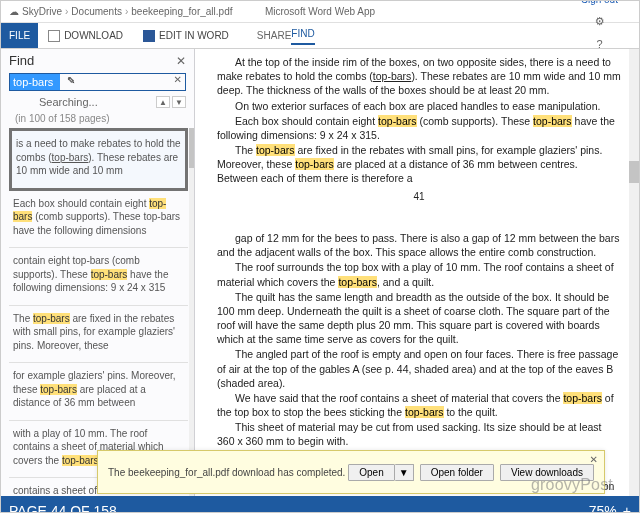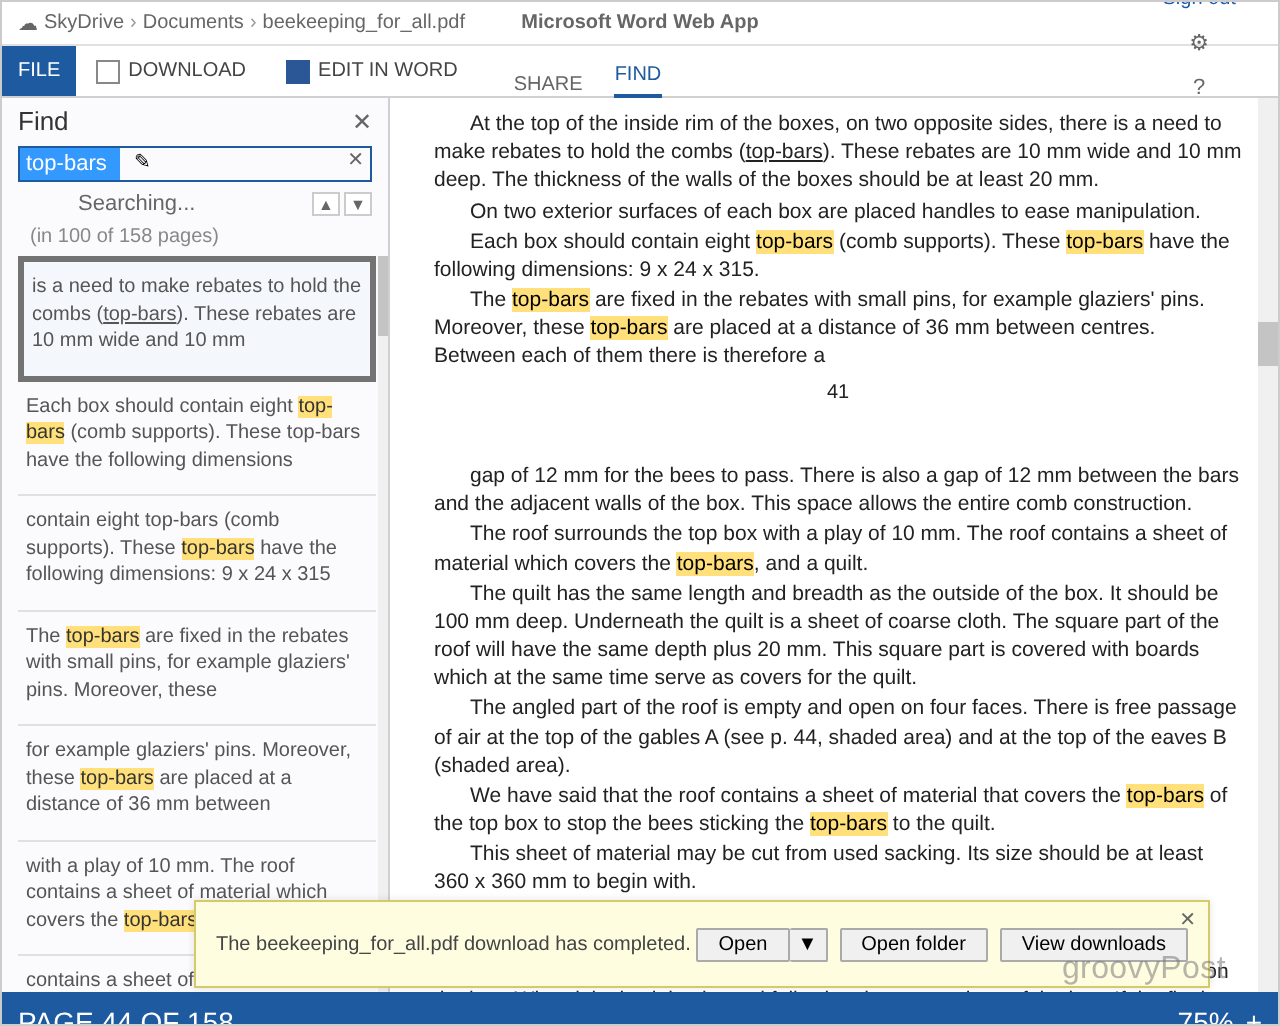--- a/index.html
+++ b/index.html
@@ -1,29 +1,29 @@
 <!DOCTYPE html>
 <html><head>
 <meta charset="utf-8">
 <style>
 * { box-sizing: border-box; margin: 0; padding: 0; font-family: "Segoe UI", Arial, sans-serif; }
 body { width: 640px; height: 513px; overflow: hidden; background: #fff; position: relative; border: 1px solid #ccc; }
 .topbar { height: 22px; background: #fff; display: flex; align-items: center; padding: 0 8px; font-size: 10px; color: #666; border-bottom: 1px solid #e0e0e0; }
 .topbar .bc { display: flex; gap: 3px; align-items: center; }
 .topbar .bc span.sep { color: #999; }
-.topbar .app { position: absolute; left: 50%; transform: translateX(-50%); color: #666; font-size: 10px; font-weight: bold; }
+.topbar .app { position: absolute; left: 50%; transform: translateX(-50%); color: #666; font-size: 10px; }
 .topbar .right { margin-left: auto; display: flex; gap: 10px; align-items: center; flex-direction: column; }
 .topbar .right a { color: #1a5ab3; text-decoration: none; }
 .topbar .iconbtn { color: #666; font-size: 11px; }
 
 .ribbon { height: 26px; background: #fff; display: flex; align-items: stretch; border-bottom: 1px solid #d0d0d0; }
 .ribbon .file { background: #1e5aa0; color: #fff; font-size: 10px; padding: 0 8px; display: flex; align-items: center; }
 .ribbon .rbtn { font-size: 10px; color: #444; padding: 0 10px; display: flex; align-items: center; gap: 4px; }
 .ribbon .rbtn .ricon { width: 12px; height: 12px; display: inline-block; }
-.ribbon .rtabs { margin-left: 18px; display: flex; gap: 16px; align-items: flex-end; }
+.ribbon .rtabs { margin-left: 18px; display: flex; align-items: center; }
 .ribbon .rtab { font-size: 10px; color: #666; }
 .ribbon .rtab.active { color: #1e5aa0; border-bottom: 2px solid #1e5aa0; padding-bottom: 4px; margin-bottom: -1px; }
 
 .main { display: flex; height: calc(100% - 22px - 26px - 16px); }
 .findpane { width: 194px; border-right: 1px solid #d0d0d4; background: #fbfbfd; display: flex; flex-direction: column; }
 .findhead { padding: 4px 8px 2px 8px; display: flex; align-items: center; font-size: 13px; color: #333; }
 .findhead .x { margin-left: auto; color: #666; font-size: 12px; }
 .findinput { margin: 2px 8px; position: relative; }
 .findinput input { width: 100%; border: 1px solid #1e5aa0; font-size: 11px; padding: 2px 18px 2px 3px; color: #333; }
 .findinput input::selection { background: #3399ff; color: #fff; }

